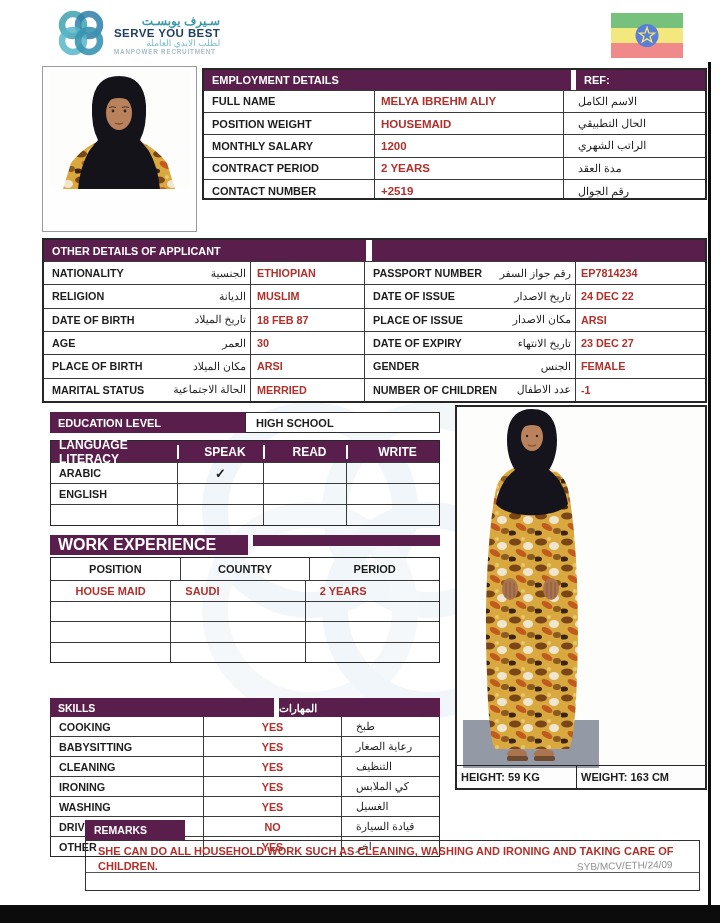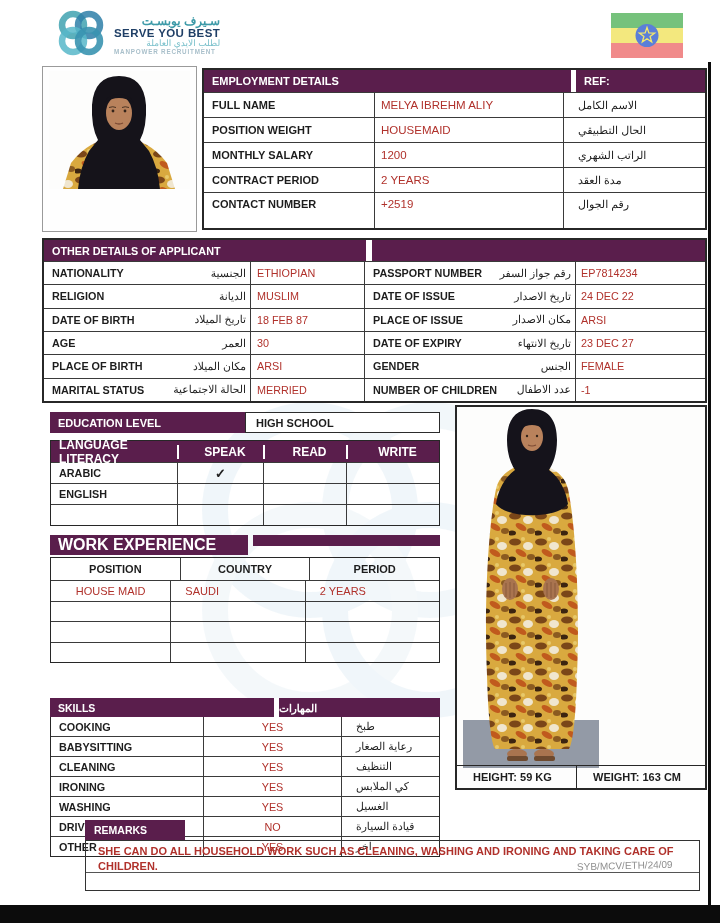--- a/index.html
+++ b/index.html
@@ -14,25 +14,25 @@
   .logo-ar{color:#3d9aa8;font-size:12px;font-weight:bold;direction:rtl;}
   .logo-en{color:#1f3f66;font-size:11.5px;font-weight:bold;letter-spacing:0.4px;}
   .logo-sub{color:#79c0cb;font-size:9px;direction:rtl;}
   .logo-tag{color:#a8bfca;font-size:6.3px;letter-spacing:0.8px;font-weight:bold;}
   .flag{left:611px;top:13px;}
   
   .photo-box{left:42px;top:66px;width:153px;height:164px;background:#fefefe;border:1px solid #9a9a9a;}
   .photo-box svg{position:absolute;left:6px;top:4px;}
   
   .ph{background:#5a1e4c;color:#fff;font-weight:bold;display:flex;align-items:center;}
-  .red{color:#b0312b;font-weight:normal;}
+  .red{color:#b0312b;font-weight:bold;}
   .lbl{font-weight:bold;color:#1d1d1d;}
   .ar{direction:rtl;color:#1d1d1d;font-weight:normal;padding-left:14px;}
   
-  .emp{left:202px;top:68px;width:505px;height:162px;border:2px solid #272727;box-sizing:border-box;display:flex;flex-direction:column;font-size:11px;}
+  .emp{left:202px;top:68px;width:505px;height:132px;border:2px solid #272727;box-sizing:border-box;display:flex;flex-direction:column;font-size:11px;}
   .emp-head{height:22px;display:flex;}
   .emp-head .t1{flex:0 0 359px;padding-left:8px;font-size:11px;}
   .emp-head .gap{flex:0 0 5px;background:#fff;}
   .emp-head .t2{flex:1;padding-left:8px;font-size:11px;}
   .emp-row{display:flex;border-top:1.4px solid #3a3a3a;height:24px;}
   .emp-row.grow{flex:1;}
   .emp-row .c1{flex:0 0 170px;display:flex;align-items:center;padding-left:8px;box-sizing:border-box;}
   .emp-row .c2{flex:0 0 189px;display:flex;align-items:center;padding-left:6px;box-sizing:border-box;border-left:1.4px solid #3a3a3a;font-size:11.5px;}
   .emp-row .c3{flex:1;display:flex;align-items:center;justify-content:flex-end;padding-right:10px;box-sizing:border-box;border-left:1.4px solid #3a3a3a;}
   .emp-row.grow .c2,.emp-row.grow .c3{align-items:flex-start;padding-top:5px;}
@@ -87,21 +87,21 @@
   .sk-head .s2{flex:1;justify-content:flex-end;padding-right:6px;direction:rtl;font-size:10.5px;}
   .sk-body{border:1.6px solid #272727;border-top:none;box-sizing:border-box;}
   .sk-row{display:flex;height:19px;border-top:1.2px solid #3a3a3a;}
   .sk-row:first-child{border-top:none;}
   .sk-row .n{flex:0 0 152px;display:flex;align-items:center;padding-left:8px;box-sizing:border-box;}
   .sk-row .v{flex:0 0 138px;display:flex;align-items:center;justify-content:center;border-left:1.4px solid #3a3a3a;box-sizing:border-box;}
   .sk-row .a{flex:1;display:flex;align-items:center;justify-content:flex-end;padding-right:8px;border-left:1.4px solid #3a3a3a;box-sizing:border-box;}
   
   .panel{left:455px;top:405px;width:252px;height:385px;border:2px solid #272727;box-sizing:border-box;background:#fdfdfd;}
   .panel .meas{position:absolute;left:0;right:0;bottom:0;height:22px;border-top:1.8px solid #272727;display:flex;font-size:11px;}
-  .panel .meas div{display:flex;align-items:center;padding-left:16px;box-sizing:border-box;font-weight:bold;color:#1d1d1d;}
+  .panel .meas div{display:flex;align-items:center;padding-left:4px;box-sizing:border-box;font-weight:bold;color:#1d1d1d;}
   .panel .meas .m1{flex:0 0 119px;}
   .panel .meas .m2{flex:1;border-left:1.8px solid #272727;}
   
   .rem-head{left:85px;top:820px;width:100px;height:20px;padding-left:9px;box-sizing:border-box;font-size:10.5px;}
   .rem-box{left:85px;top:840px;width:615px;height:51px;border:1.6px solid #333;box-sizing:border-box;background:transparent;}
   .rem-text{position:absolute;left:12px;top:3px;width:580px;font-size:11px;font-weight:bold;color:#b0312b;line-height:15px;}
   .rem-div{position:absolute;left:0;right:0;top:31px;border-top:1.2px solid #555;}
   .rem-code{left:577px;top:860px;color:#8f8f8f;font-size:10px;transform:rotate(-1.5deg);}
   
   .right-line{left:708px;top:62px;width:3px;height:843px;background:#0c0c0c;}

